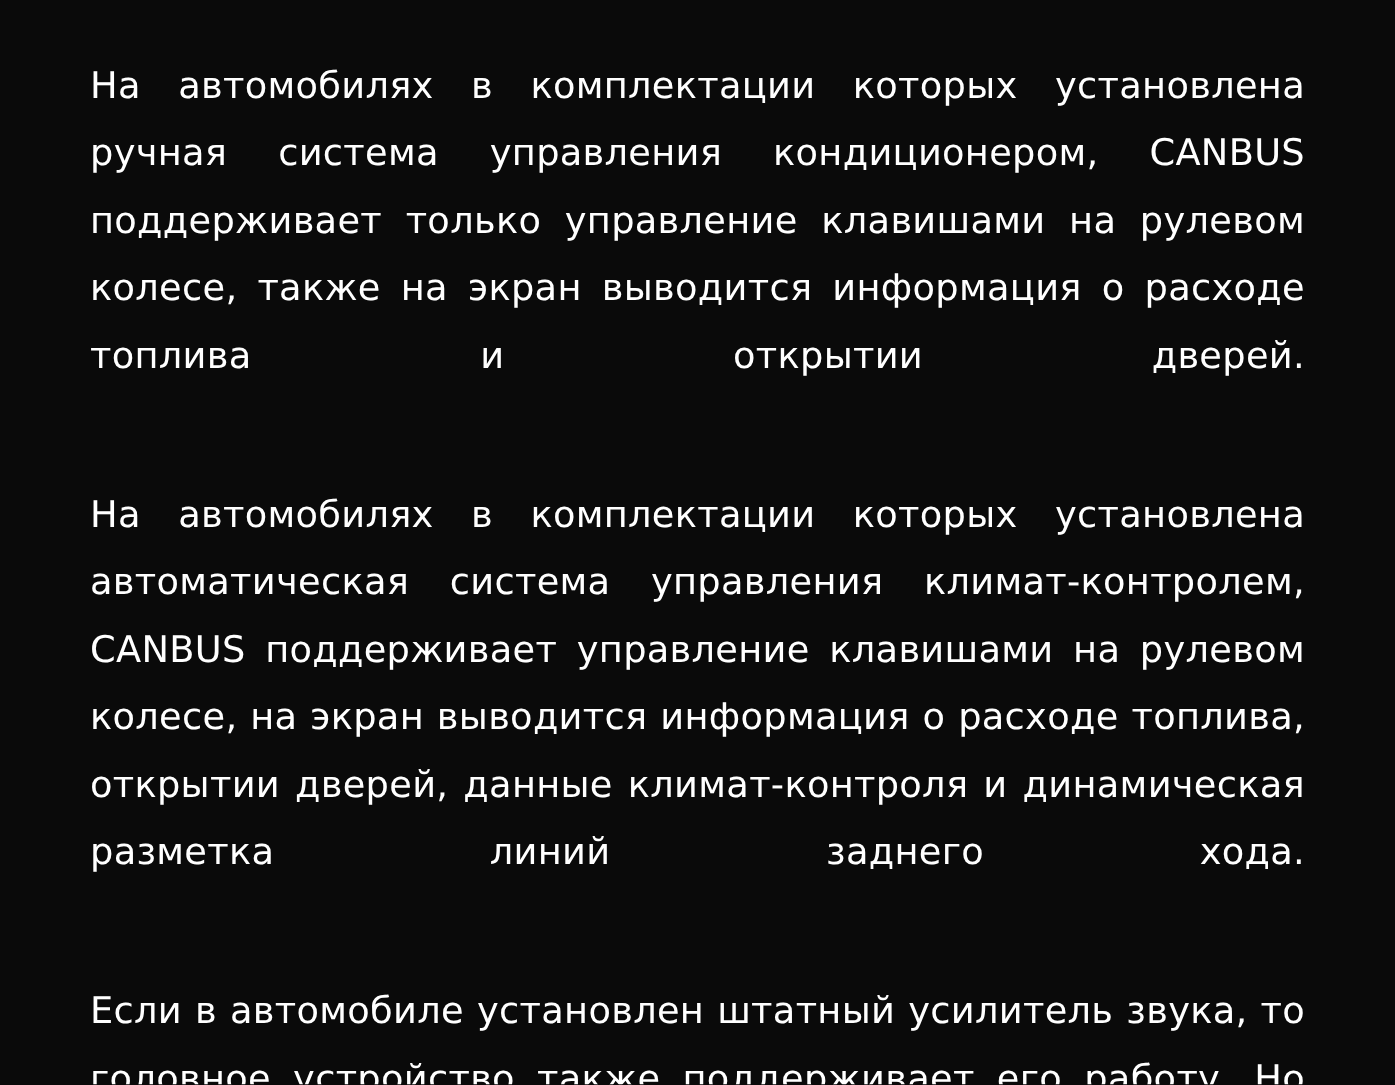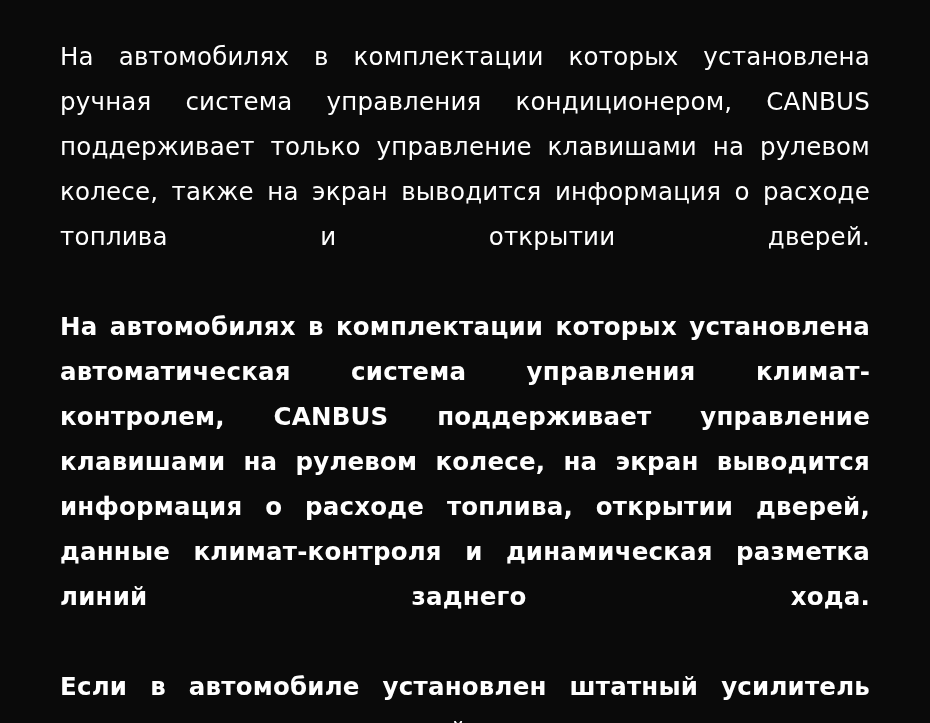--- a/index.html
+++ b/index.html
@@ -26,22 +26,21 @@
     font-family: "DejaVu Sans", "Liberation Sans", sans-serif;
     font-size: 24.5px;
     line-height: 45px;
     text-align: justify;
     text-justify: inter-word;
     margin: 0 0 0 0;
     letter-spacing: 0.2px;
     font-weight: 400;
   }
   .para + .para {
-    margin-top: 0px;
-    font-weight: bold;
+    margin-top: 16px;
   }
   
   .para::after {
     content: "";
     display: inline-block;
     width: 100%;
   }
 </style>
 </head>
 <body>

